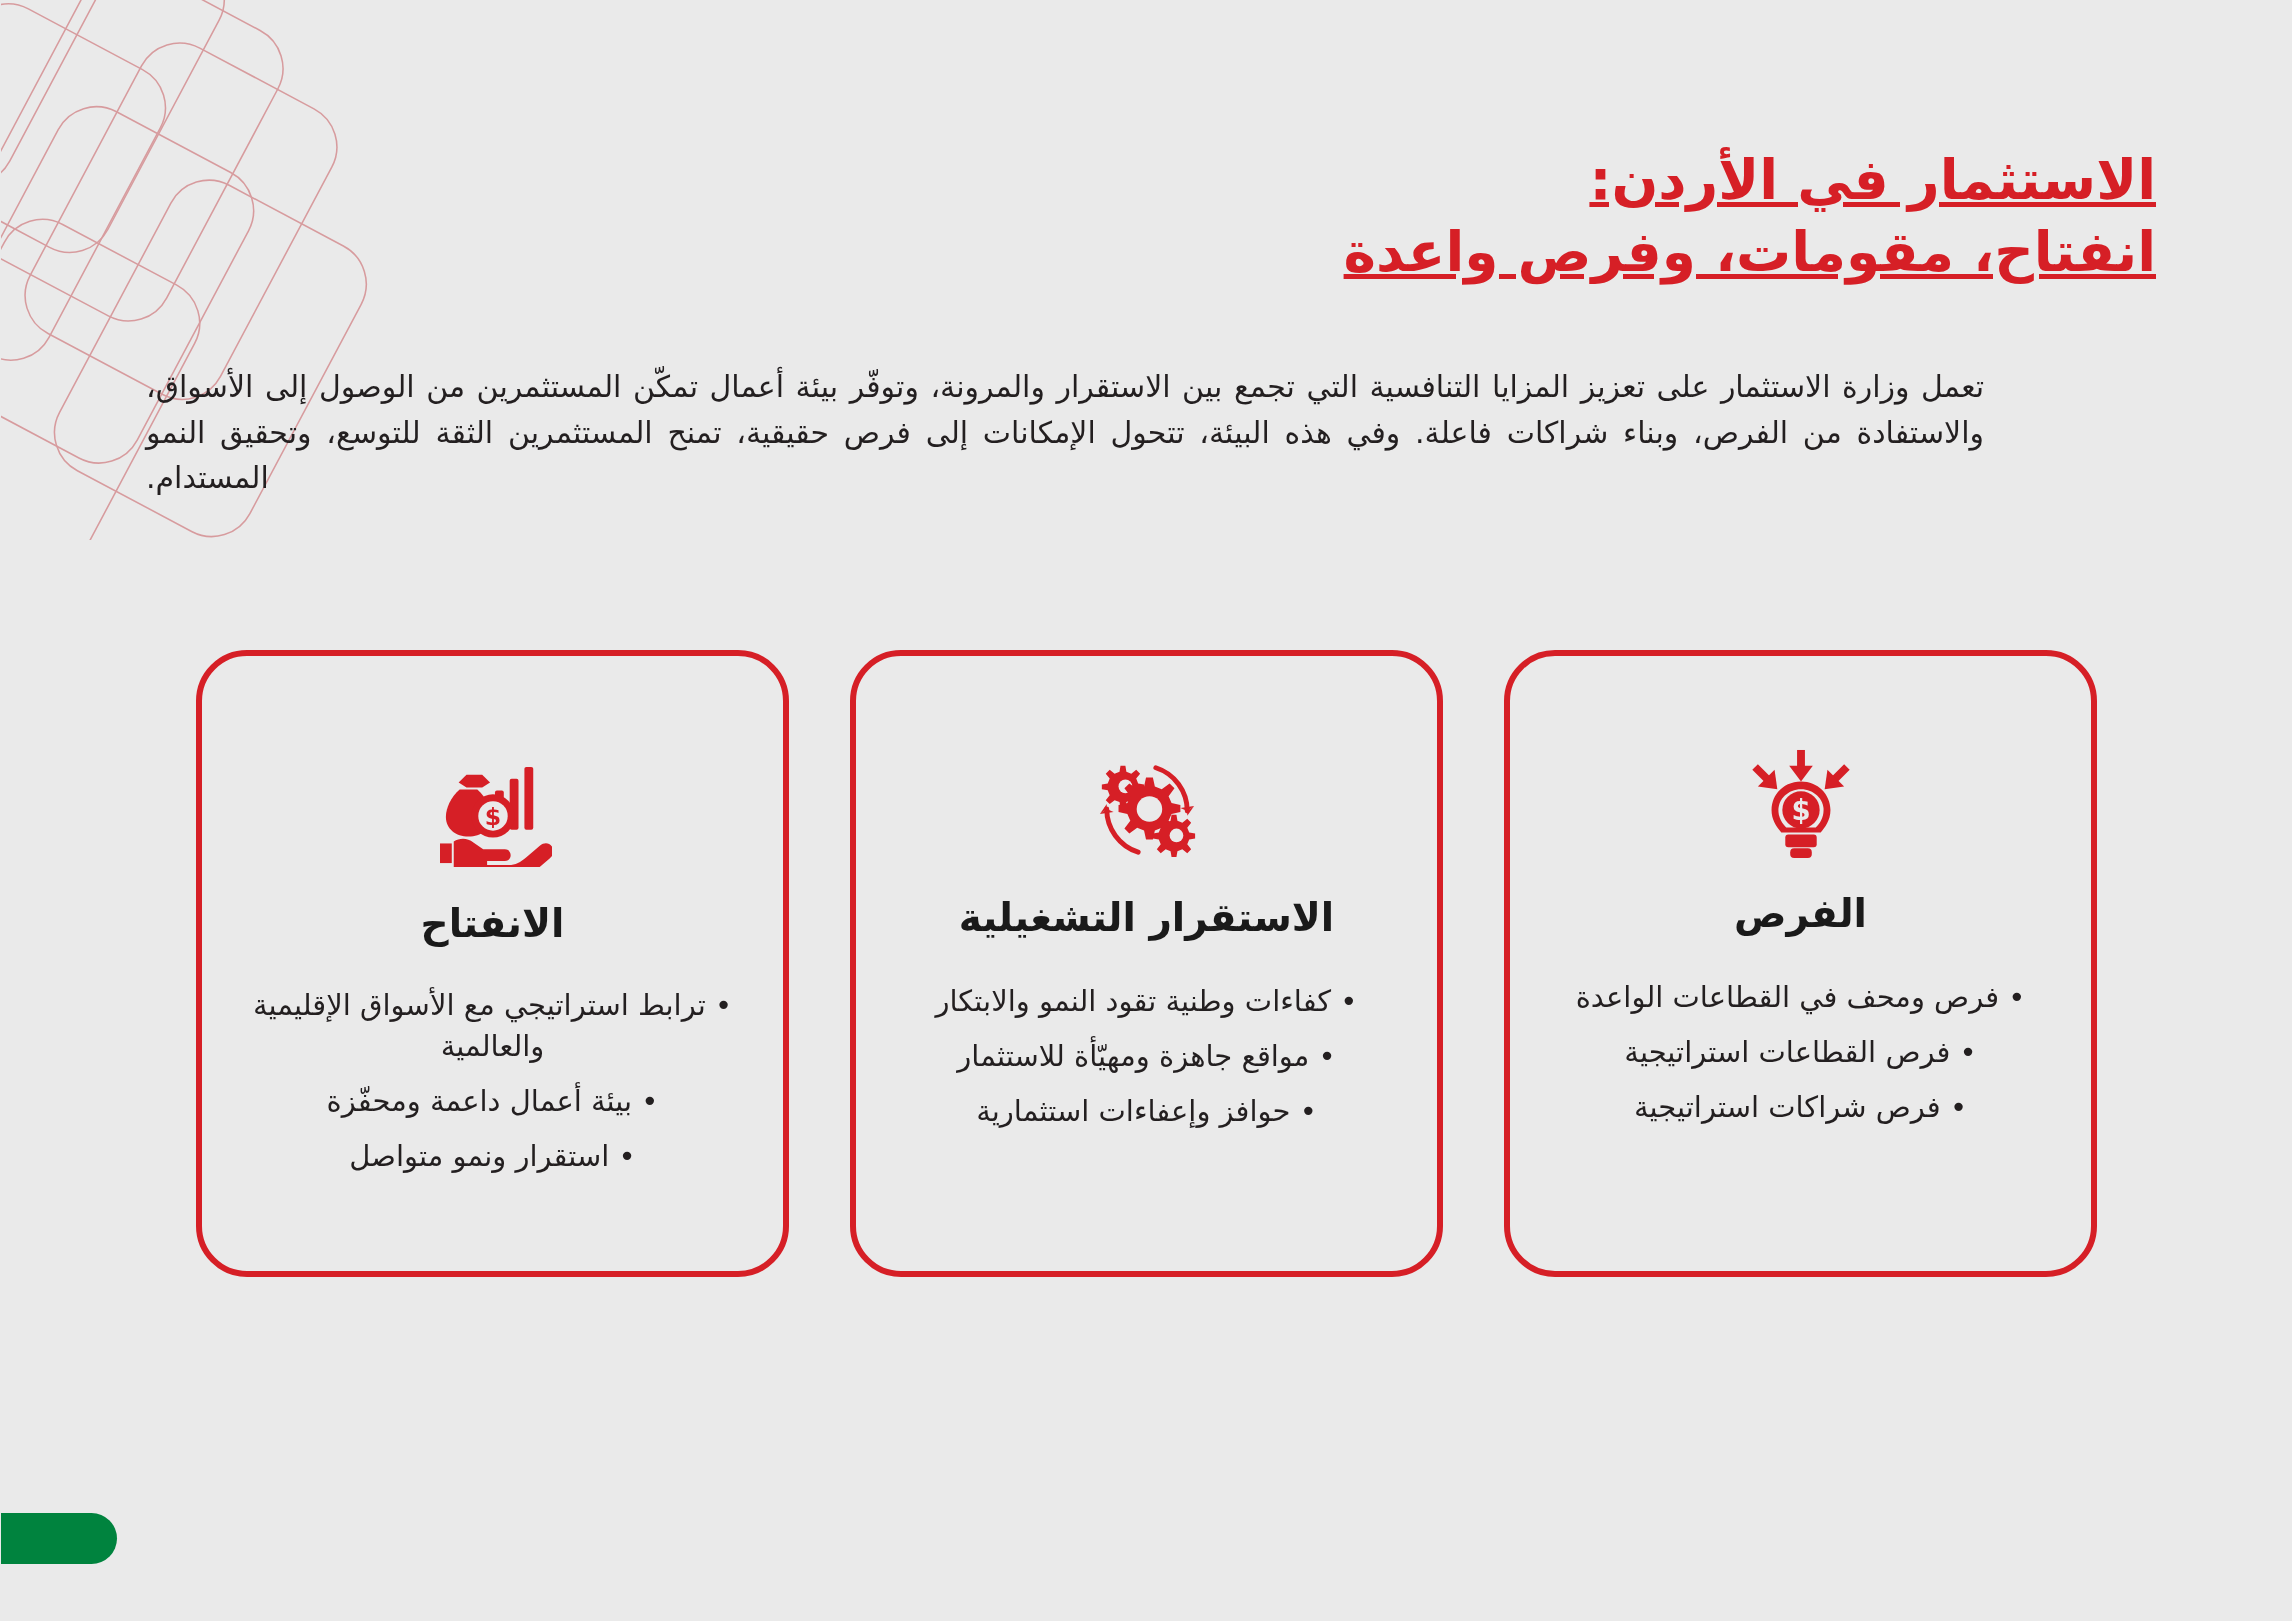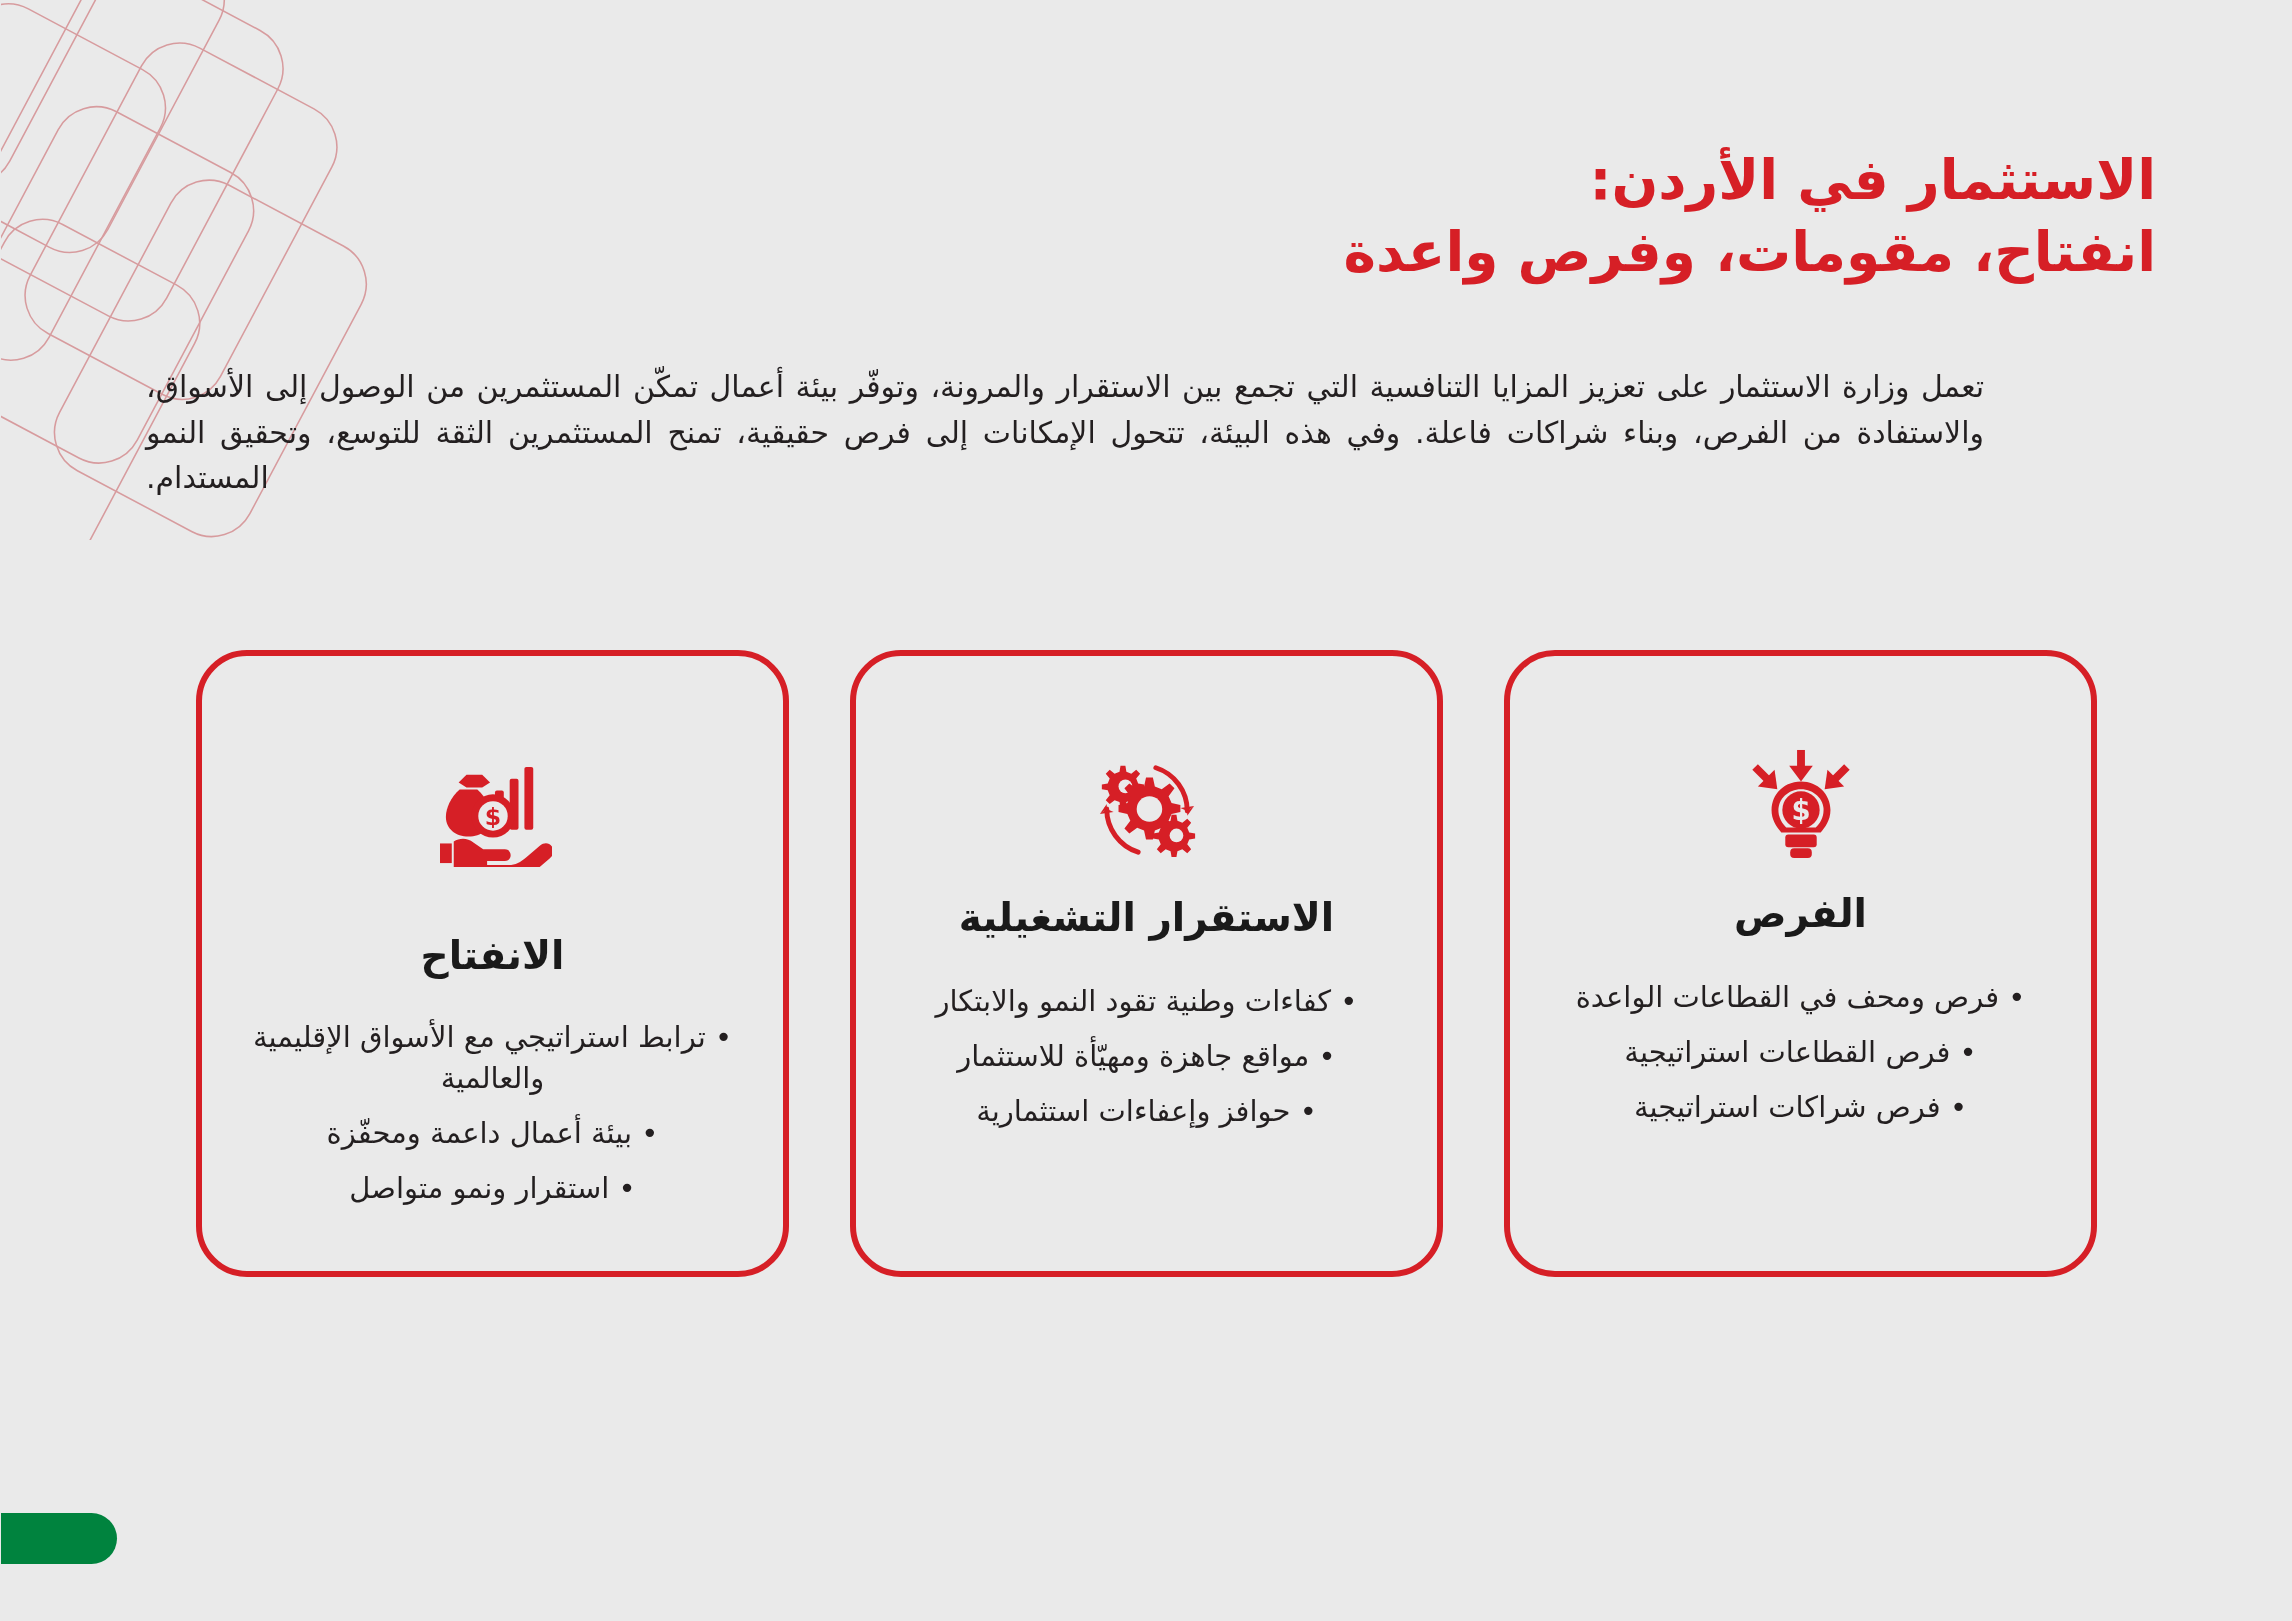--- a/index.html
+++ b/index.html
@@ -45,20 +45,21 @@
     width: 1274px;
     text-align: right;
   }
   .title-line {
     color: #d61f26;
     font-size: 55px;
     font-weight: 700;
     line-height: 1.30;
     letter-spacing: 0px;
     white-space: nowrap;
+    text-decoration: underline;
   }
 
   
   .intro {
     position: absolute;
     top: 364px;
     right: 309px;
     width: 1838px;
     color: #231f20;
     font-size: 30px;
@@ -123,21 +124,21 @@
     color: #231f20;
     font-size: 29px;
     line-height: 1.42;
     margin-bottom: 13.7px;
     padding: 0;
     text-align: center;
   }
 
   
   .card-open   .card-icon { margin-top: 45px; }
-  .card-open   .card-title { margin-bottom: 11.8px; margin-top: 32px; }
+  .card-open   .card-title { margin-bottom: 11.8px; }
   .card-ops    .card-icon { margin-top: 39px; }
   .card-opp    .card-icon { margin-top: 35px; }
 
   
   .page-badge {
     position: absolute;
     left: -59px;
     bottom: 57px;
     width: 176px;
     height: 51px;

